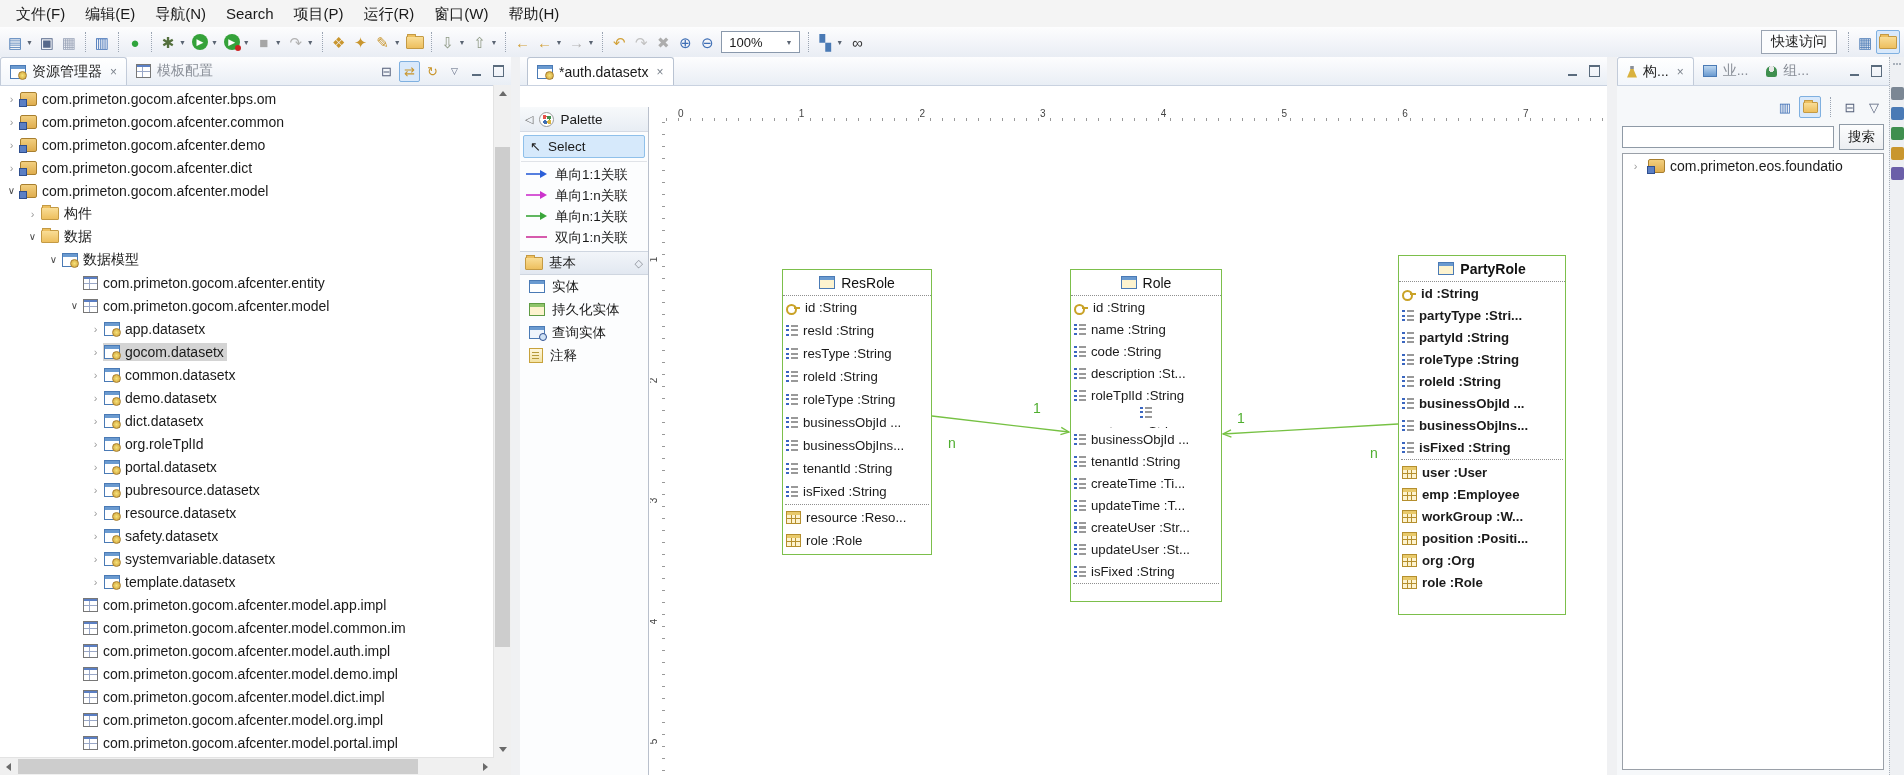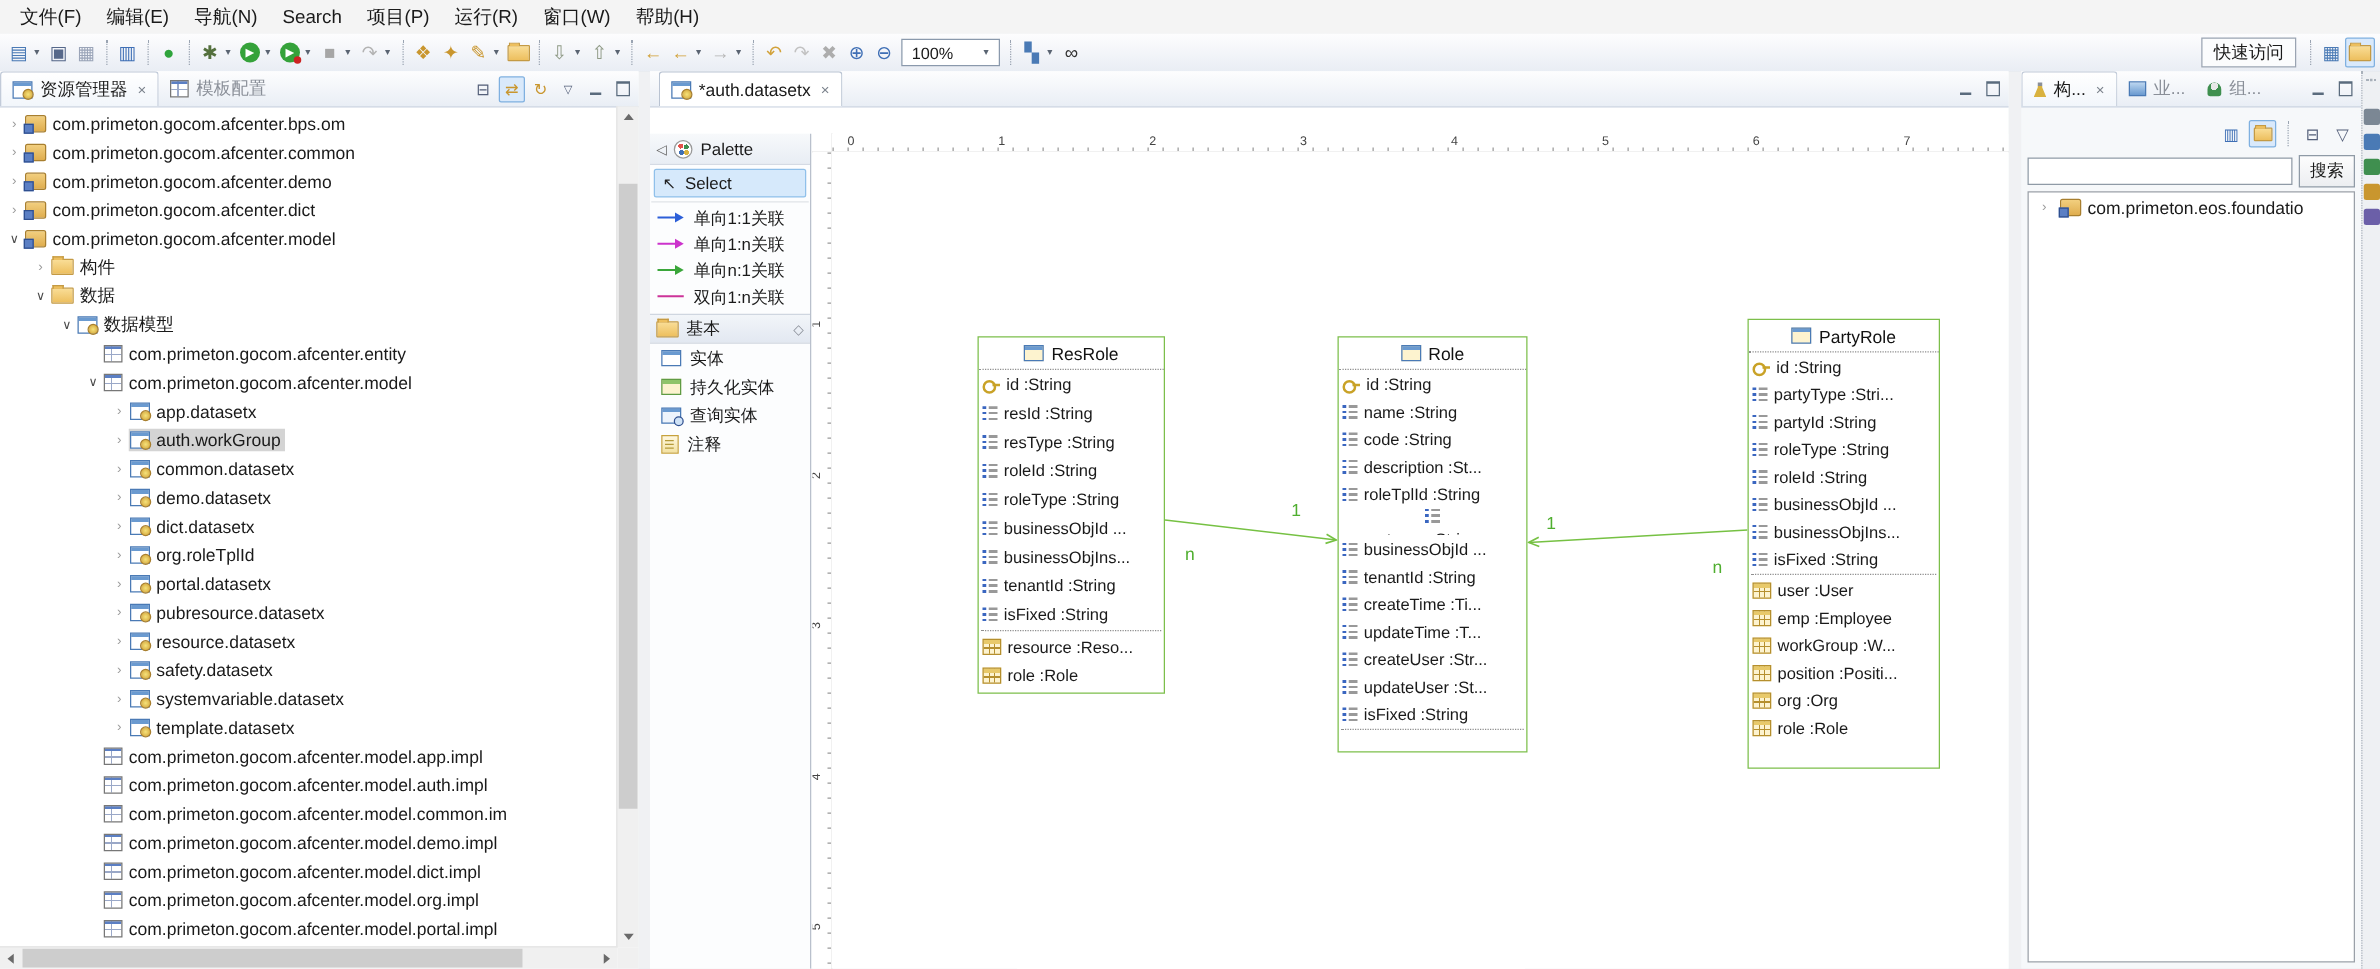--- a/index.html
+++ b/index.html
@@ -360,21 +360,21 @@
             <span class="tarrow">›</span>
             <span class="thl">
               <span class="tico ico-data"></span>
               <span class="tlab">app.datasetx</span>
             </span>
           </div>
           <div class="trow sel" style="padding-left: 88px;">
             <span class="tarrow">›</span>
             <span class="thl">
               <span class="tico ico-data"></span>
-              <span class="tlab">auth.workGroup</span>
+              <span class="tlab">gocom.datasetx</span>
             </span>
           </div>
           <div class="trow" style="padding-left: 88px;">
             <span class="tarrow">›</span>
             <span class="thl">
               <span class="tico ico-data"></span>
               <span class="tlab">common.datasetx</span>
             </span>
           </div>
           <div class="trow" style="padding-left: 88px;">
@@ -444,28 +444,28 @@
             <span class="tarrow"></span>
             <span class="thl">
               <span class="tico ico-model"></span>
               <span class="tlab">com.primeton.gocom.afcenter.model.app.impl</span>
             </span>
           </div>
           <div class="trow" style="padding-left: 67px;">
             <span class="tarrow"></span>
             <span class="thl">
               <span class="tico ico-model"></span>
-              <span class="tlab">com.primeton.gocom.afcenter.model.auth.impl</span>
+              <span class="tlab">com.primeton.gocom.afcenter.model.common.im</span>
             </span>
           </div>
           <div class="trow" style="padding-left: 67px;">
             <span class="tarrow"></span>
             <span class="thl">
               <span class="tico ico-model"></span>
-              <span class="tlab">com.primeton.gocom.afcenter.model.common.im</span>
+              <span class="tlab">com.primeton.gocom.afcenter.model.auth.impl</span>
             </span>
           </div>
           <div class="trow" style="padding-left: 67px;">
             <span class="tarrow"></span>
             <span class="thl">
               <span class="tico ico-model"></span>
               <span class="tlab">com.primeton.gocom.afcenter.model.demo.impl</span>
             </span>
           </div>
           <div class="trow" style="padding-left: 67px;">
@@ -865,21 +865,21 @@
             <div class="erow" style="height: 22px;">
               <span class="ico-attr"></span>
               <span>updateUser :St...</span>
             </div>
             <div class="erow" style="height: 22px;">
               <span class="ico-attr"></span>
               <span>isFixed :String</span>
             </div>
             <div class="esep"></div>
           </div>
-          <div class="entity" style="left: 733px; top: 134px; width: 154px; height: 360px;">
+          <div class="entity" style="left: 733px; top: 134px; width: 168px; height: 360px; font-weight: bold;">
             <div class="ehdr">
               <span class="ico-ent"></span>
               <span>PartyRole</span>
             </div>
             <div class="erow" style="height: 22px;">
               <span class="ico-key"></span>
               <span>id :String</span>
             </div>
             <div class="erow" style="height: 22px;">
               <span class="ico-attr"></span>

